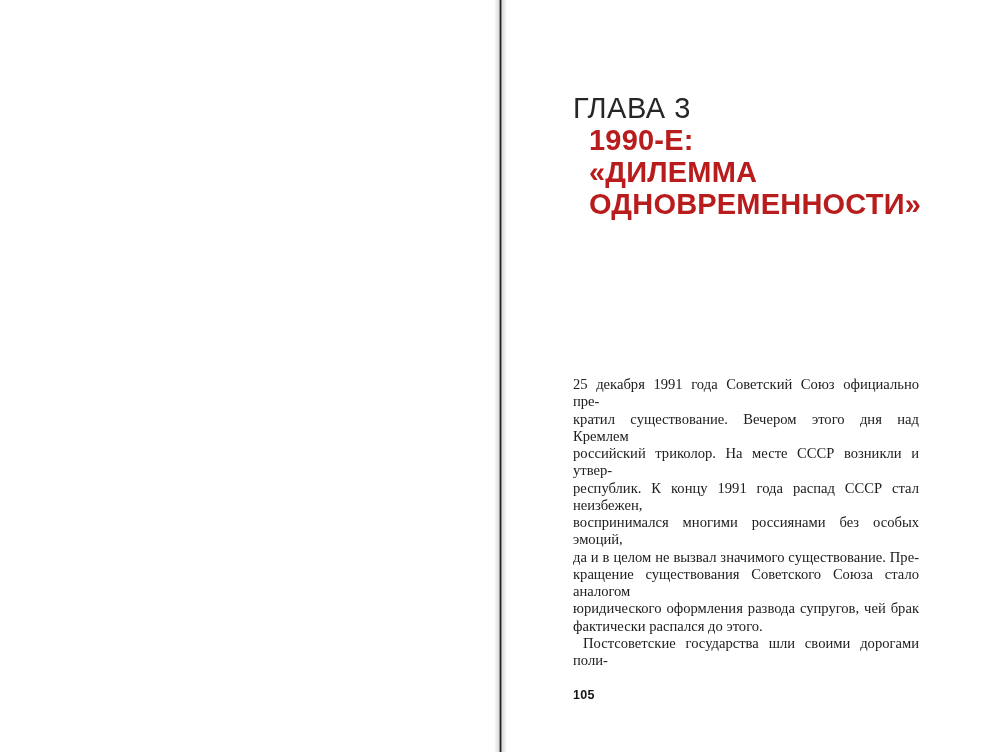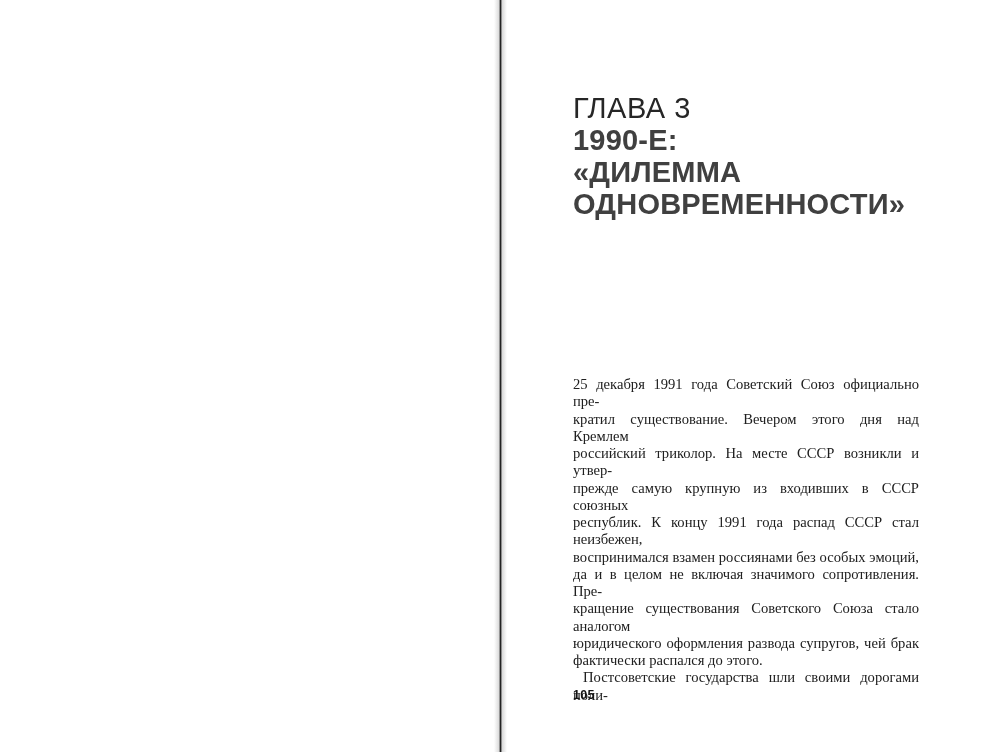--- a/index.html
+++ b/index.html
@@ -57,21 +57,22 @@
     line-height: 32px;
     font-weight: 400;
     letter-spacing: 0.5px;
     color: #262626;
   }
   .chapter-title-line {
     font-size: 29px;
     line-height: 32px;
     font-weight: 700;
     letter-spacing: 0.2px;
-    color: #404040;
+    color: #b91c1c;
+    margin-left: 16px;
   }
 
   
   .body-text {
     position: absolute;
     left: 66px;    
     top: 364px;
     width: 346px;
     color: #202020;
     font-family: "Liberation Serif", serif;
@@ -118,24 +119,23 @@
       <div class="chapter-label">ГЛАВА 3</div>
       <div class="chapter-title-line">1990-Е:</div>
       <div class="chapter-title-line">«ДИЛЕММА</div>
       <div class="chapter-title-line">ОДНОВРЕМЕННОСТИ»</div>
     </div>
 
     <div class="body-text">
       <div class="tline">25 декабря 1991 года Советский Союз официально пре-</div>
       <div class="tline">кратил существование. Вечером этого дня над Кремлем</div>
       <div class="tline">российский триколор. На месте СССР возникли и утвер-</div>
-      <div class="tline">прежде самую крупную из входивших в СССР союзных</div>
       <div class="tline">республик. К концу 1991 года распад СССР стал неизбежен,</div>
-      <div class="tline">воспринимался взамен россиянами без особых эмоций,</div>
-      <div class="tline">да и в целом не включая значимого сопротивления. Пре-</div>
+      <div class="tline">воспринимался многими россиянами без особых эмоций,</div>
+      <div class="tline">да и в целом не вызвал значимого существование. Пре-</div>
       <div class="tline">кращение существования Советского Союза стало аналогом</div>
       <div class="tline">юридического оформления развода супругов, чей брак</div>
       <div class="tline last">фактически распался до этого.</div>
       <div class="tline indent">Постсоветские государства шли своими дорогами поли-</div>
 
     </div>
 
     <div class="page-number">105</div>
 
   </div>

